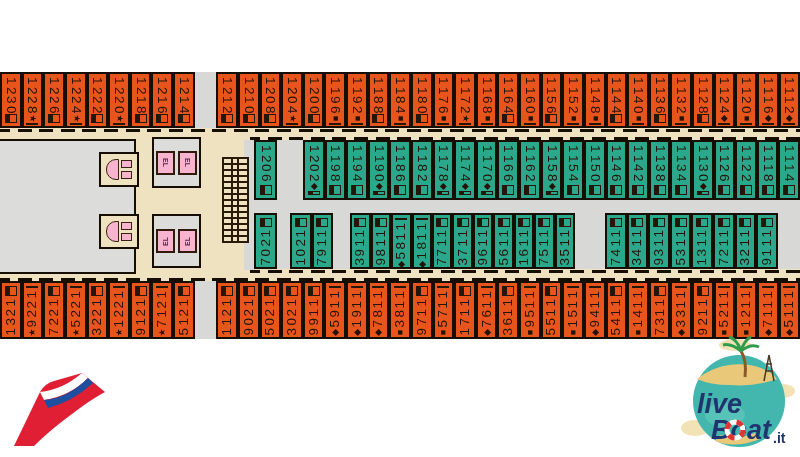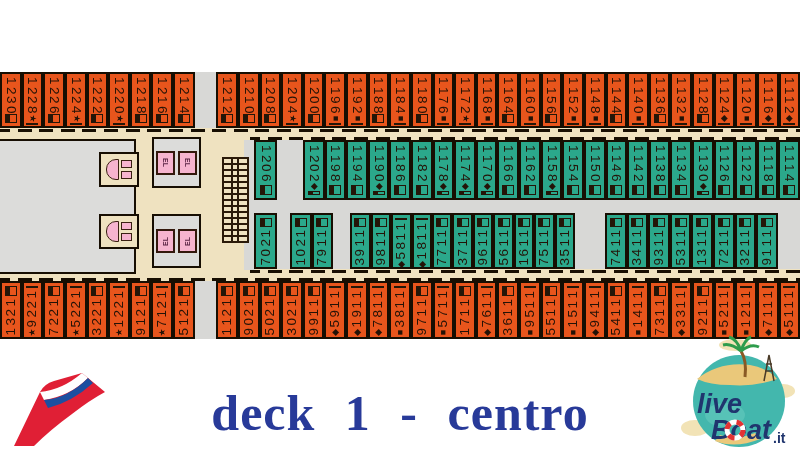--- a/index.html
+++ b/index.html
@@ -1219,21 +1219,20 @@
         <div class="num">
           <span class="ch">1</span>
           <span class="ch">1</span>
           <span class="ch">1</span>
           <span class="ch">5</span>
           <span class="ch sym">◆</span>
         </div>
       </div>
     </div>
 
-  <div class="abs title">deck 1 - centro</div>
 
   <svg class="abs logo" style="left:10px;top:370px" width="100" height="78" viewBox="0 0 100 78">
     <path d="M4,76 L30,22 Q34,14 44,11 L72,3 L95,22 Q80,30 62,44 Q40,60 24,76 Z" fill="#e01f35"></path>
     <path d="M30,22 Q52,20 72,3 L78,8 Q60,26 34,30 Z" fill="#ffffff"></path>
     <path d="M34,30 Q58,28 78,8 L83,13 Q62,32 38,38 Z" fill="#1c4fa0"></path>
   </svg>
 
   <svg class="abs logo" style="left:675px;top:333px" width="125" height="124" viewBox="0 0 125 124">
     <ellipse cx="20" cy="95" rx="14" ry="8" fill="#f2e3b6"></ellipse>
     <ellipse cx="108" cy="58" rx="12" ry="7" fill="#f2e3b6"></ellipse>

